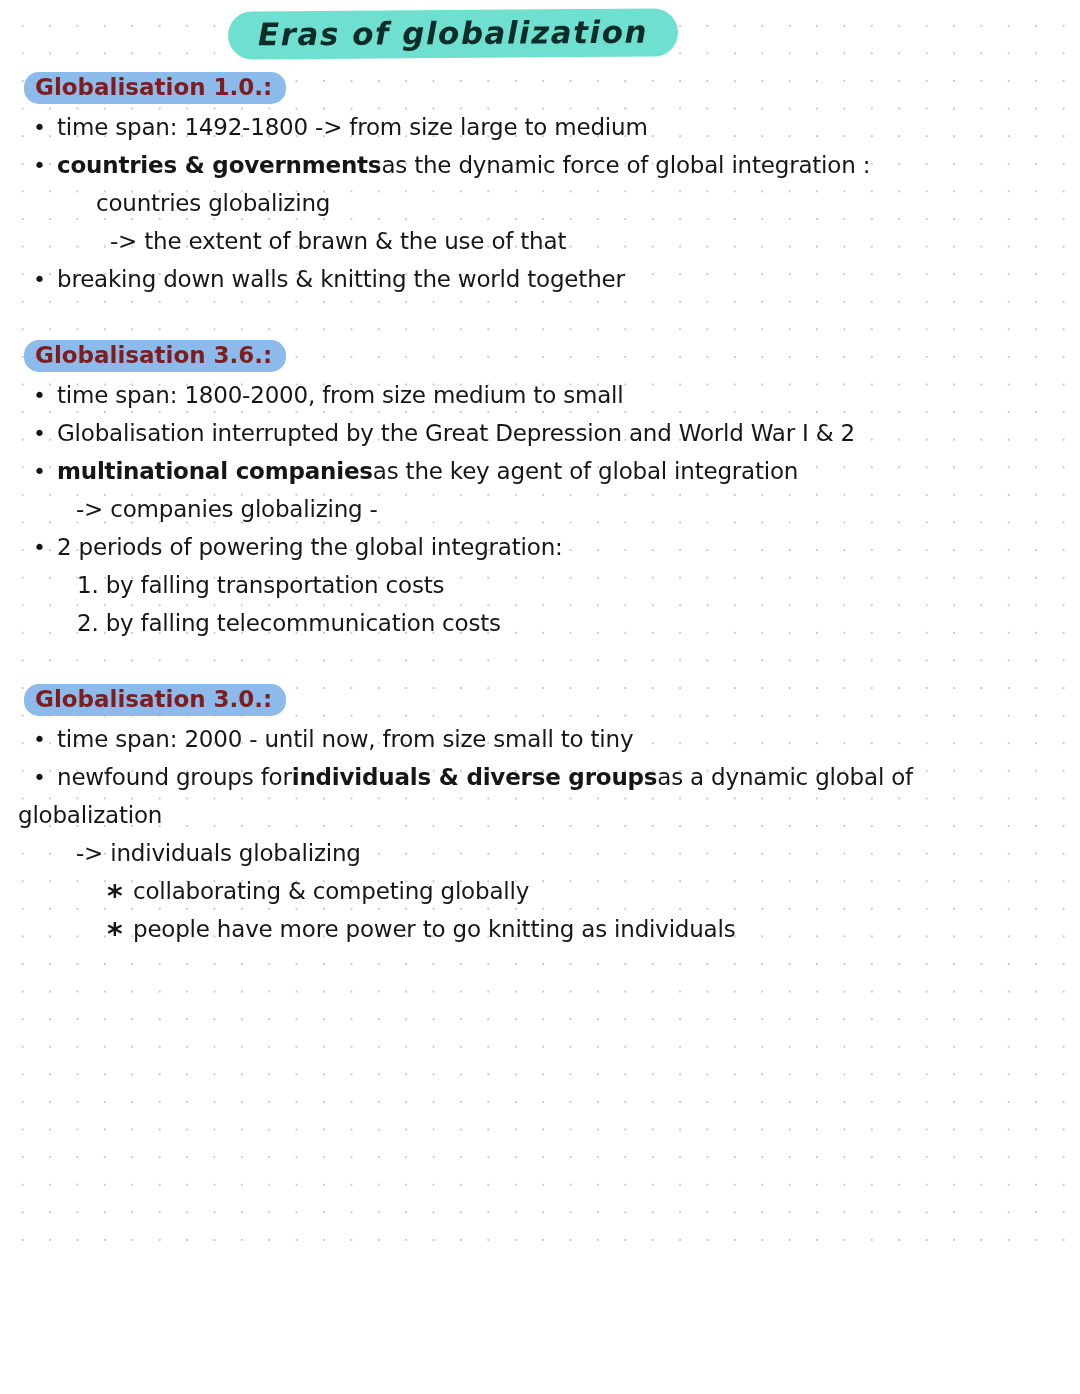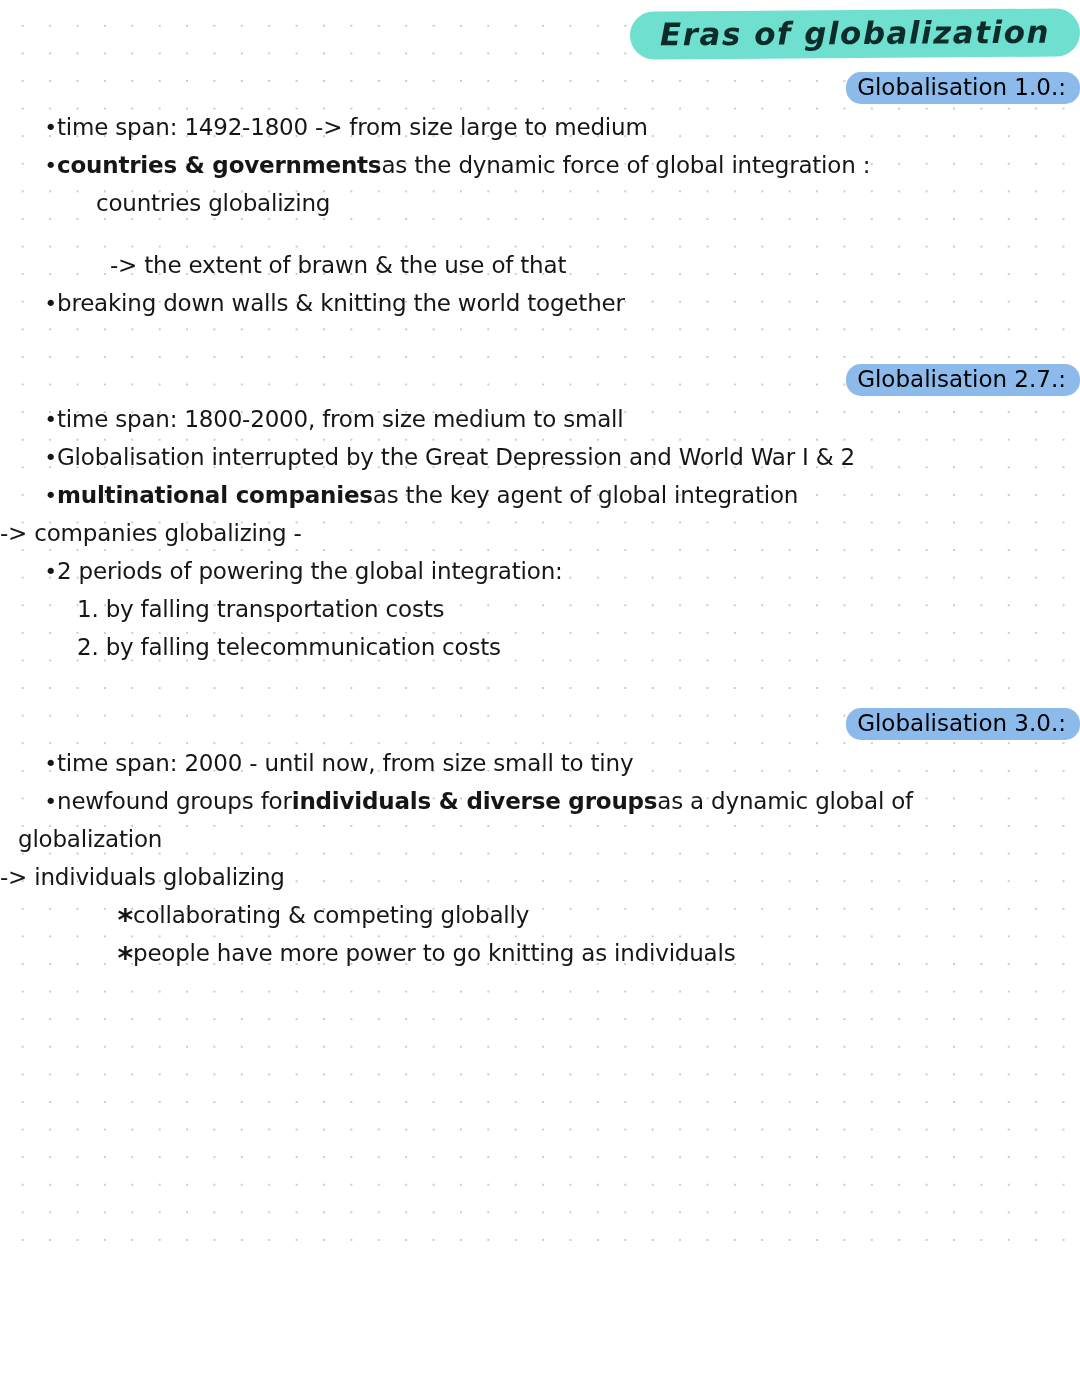--- a/index.html
+++ b/index.html
@@ -13,21 +13,20 @@
     height: 1254px;
     overflow: hidden;
     box-sizing: border-box;
     background-color: #ffffff;
     background-image: radial-gradient(circle, #cbcbcf 1.2px, rgba(0,0,0,0) 1.5px);
     background-size: 27.4px 27.6px;
     background-position: 9px 12px;
     font-family: "DejaVu Sans", sans-serif;
     color: #161616;
     padding-top: 10px;
-    text-align: right;
   }
   .title-row {
     margin-left: 228px;
     height: 52px;
   }
   .title-bubble {
     display: inline-block;
     background: var(--teal, #6fe0cf);
     border-radius: 26px;
     padding: 5px 30px 7px 30px;
@@ -38,45 +37,45 @@
     font-weight: bold;
     letter-spacing: 1.5px;
     color: #0d2b28;
     font-style: italic;
   }
   .section { margin-top: 0; }
   .section + .section { margin-top: 42px; }
   .section-first { margin-top: 10px; }
   .pill {
     display: inline-block;
-    margin-left: 12px;
+    margin-left: 24px;
     background: var(--blue, #8cbaea);
     border-radius: 15px;
     padding: 2px 14px 4px 11px;
     font-size: 23px;
-    font-weight: normal;
-    color: #000000;
+    font-weight: bold;
+    color: #7f1d1d;
   }
   .lines { margin-top: 4px; }
   .line {
     height: 38px;
     display: flex;
     align-items: center;
     font-size: 23px;
     white-space: nowrap;
     letter-spacing: -0.2px;
   }
   .line .marker {
     flex: 0 0 auto;
   }
   .line.bullet { padding-left: 33px; }
   .line.bullet .marker { width: 24px; font-size: 22px; }
   .line.indent { padding-left: 96px; }
-  .line.arrow { }
-  .line.arrow-deep { padding-left: 110px; margin-top: 24px; }
+  .line.arrow { padding-left: 76px; }
+  .line.arrow-deep { padding-left: 110px; }
   .line.numbered { padding-left: 77px; }
   .line.continuation { padding-left: 18px; }
   .line.star { padding-left: 107px; }
   .line.star .marker {
     width: 26px;
     font-size: 30px;
     font-weight: bold;
     line-height: 10px;
     padding-top: 10px;
   }
@@ -112,21 +111,21 @@
           <span class="seg">-&gt; the extent of brawn &amp; the use of that</span>
         </div>
         <div class="line bullet">
           <span class="marker">•</span>
           <span class="seg">breaking down walls &amp; knitting the world together</span>
         </div>
       </div>
   </div>
 
   <div class="section">
-    <span class="pill">Globalisation 2.7.:</span>
+    <span class="pill">Globalisation 3.6.:</span>
     <div class="lines">
         <div class="line bullet">
           <span class="marker">•</span>
           <span class="seg">time span: 1800-2000, from size medium to small</span>
         </div>
         <div class="line bullet">
           <span class="marker">•</span>
           <span class="seg">Globalisation interrupted by the Great Depression and World War I &amp; 2</span>
         </div>
         <div class="line bullet">

